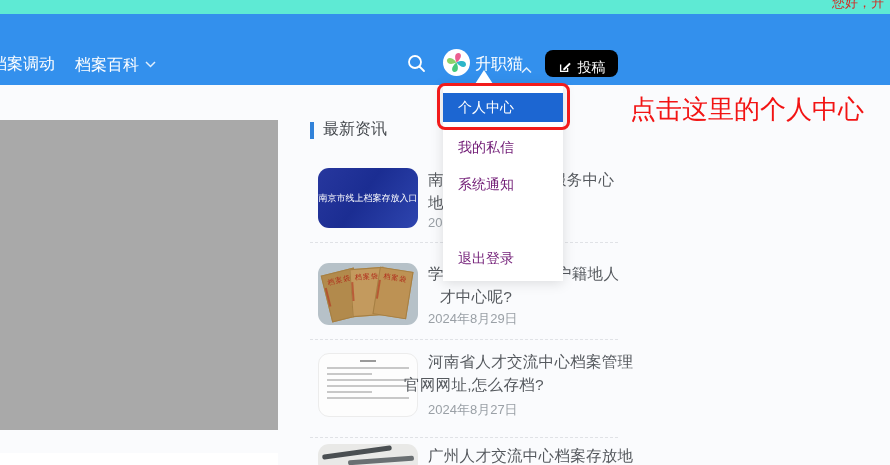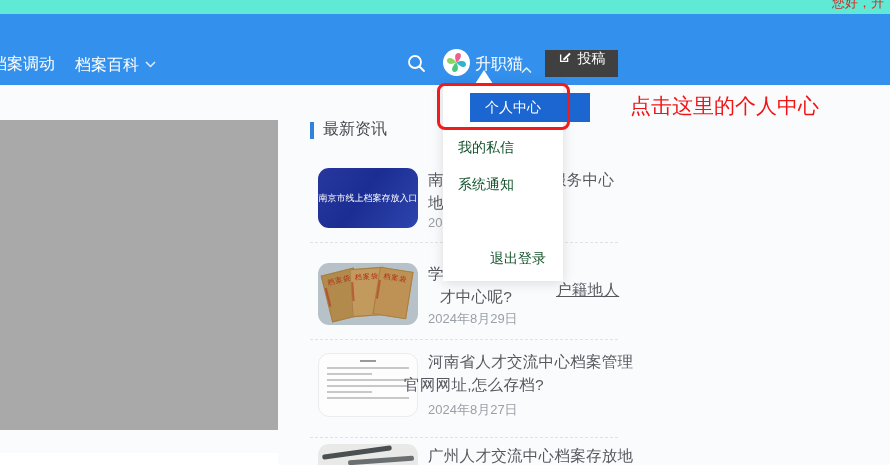--- a/index.html
+++ b/index.html
@@ -20,41 +20,41 @@
               white-space:nowrap; cursor:pointer; }
   .nav-item-1 { left:-9px; }
   .nav-item-2 { left:75px; }
   .nav-chevron { display:inline-block; margin-left:6px; vertical-align:2px; }
   .search-icon { position:absolute; left:407px; top:40px; width:19px; height:19px; cursor:pointer; }
   .avatar { position:absolute; left:443px; top:35px; width:27px; height:27px;
             border-radius:50%; background:#fff; overflow:hidden; cursor:pointer; }
   .username { position:absolute; left:475px; top:40px; font-size:16px; color:#fff; cursor:pointer; }
   .user-chevron { position:absolute; left:521px; top:46px; }
   .post-btn { position:absolute; left:545px; top:36px; width:73px; height:27px;
-              background:#404040; border-radius:0; color:#fff; font-size:14px;
-              display:flex; align-items:flex-start; justify-content:center; gap:6px;
+              background:#000000; border-radius:8px; color:#fff; font-size:14px;
+              display:flex; align-items:flex-end; justify-content:center; gap:6px;
               cursor:pointer; border:none; }
 
   
   .dropdown-caret { position:absolute; left:475px; top:70px; width:0; height:0;
                     border-left:9px solid transparent; border-right:9px solid transparent;
                     border-bottom:14px solid #fff; z-index:5; }
   .dropdown { position:absolute; left:443px; top:84px; width:120px; height:197px;
               background:#fff; box-shadow:0 2px 12px rgba(0,0,0,.13); z-index:4; }
   .dd-item { position:absolute; left:0; width:120px; height:20px; line-height:20px;
-             padding-left:15px; font-size:14px; color:#14532d; cursor:pointer;
+             padding-left:15px; font-size:14px; color:#701a75; cursor:pointer;
              white-space:nowrap; }
-  .dd-item-active { top:9px; height:29px; line-height:29px; background:#1c66d2; color:#fff;margin-left:27px; }
+  .dd-item-active { top:9px; height:29px; line-height:29px; background:#1c66d2; color:#fff; }
   .dd-item-1 { top:53px; } .dd-item-2 { top:90px; }
-  .dd-item-3 { top:127px; } .dd-item-4 { top:164px;margin-left:32px; }
+  .dd-item-3 { top:127px; } .dd-item-4 { top:164px; }
 
   
   .red-box { position:absolute; left:437px; top:83px; width:133px; height:47px;
              border:3px solid #f21b1b; border-radius:8px; z-index:6; }
-  .red-note { position:absolute; left:630px; top:92px; font-size:21px;
+  .red-note { position:absolute; left:630px; top:92px; font-size:26px;
               color:#f21414; white-space:nowrap; z-index:6; }
 
   
   .gray-block { position:absolute; left:0; top:120px; width:278px; height:310px;
                 background:#a9a9a9; }
   .white-strip { position:absolute; left:0; top:453px; width:278px; height:12px;
                  background:#fff; }
 
   
   .news-head-bar { position:absolute; left:310px; top:122px; width:4px; height:17px;
@@ -88,21 +88,21 @@
   .scissor { position:absolute; background:#4a4f52; height:5px; border-radius:2px; }
   .sc1 { left:4px; top:6px; width:70px; transform:rotate(-8deg); }
   .sc2 { left:30px; top:14px; width:66px; transform:rotate(-4deg); background:#6a6f72; }
 
   .news-title { position:absolute; font-size:15.5px; color:#55595e; white-space:nowrap;
                 letter-spacing:.3px; cursor:pointer; }
   .news-date { position:absolute; font-size:13px; color:#9aa0a6; white-space:nowrap; }
 
   .i1-l1a { left:428px; top:170px; } .i1-l1b { left:551px; top:170px; }
   .i1-l2  { left:428px; top:193px; } .i1-date { left:428px; top:215px; }
-  .i2-l1a { left:428px; top:264px; } .i2-l1b { left:556px; top:280px;text-decoration:underline; }
+  .i2-l1a { left:428px; top:264px; } .i2-l1b { left:556px; top:264px; }
   .i2-l2  { left:428px; top:287px;margin-left:12px; } .i2-date { left:428px; top:310px; }
   .i3-l1  { left:428px; top:352px; } .i3-l2 { left:404px; top:375px; }
   .i3-date { left:428px; top:401px; }
   .i4-l1  { left:428px; top:446px; }
 </style>
 </head>
 <body>
 
 <div class="topbar">
   <span class="topbar-greeting">您好，升</span>

